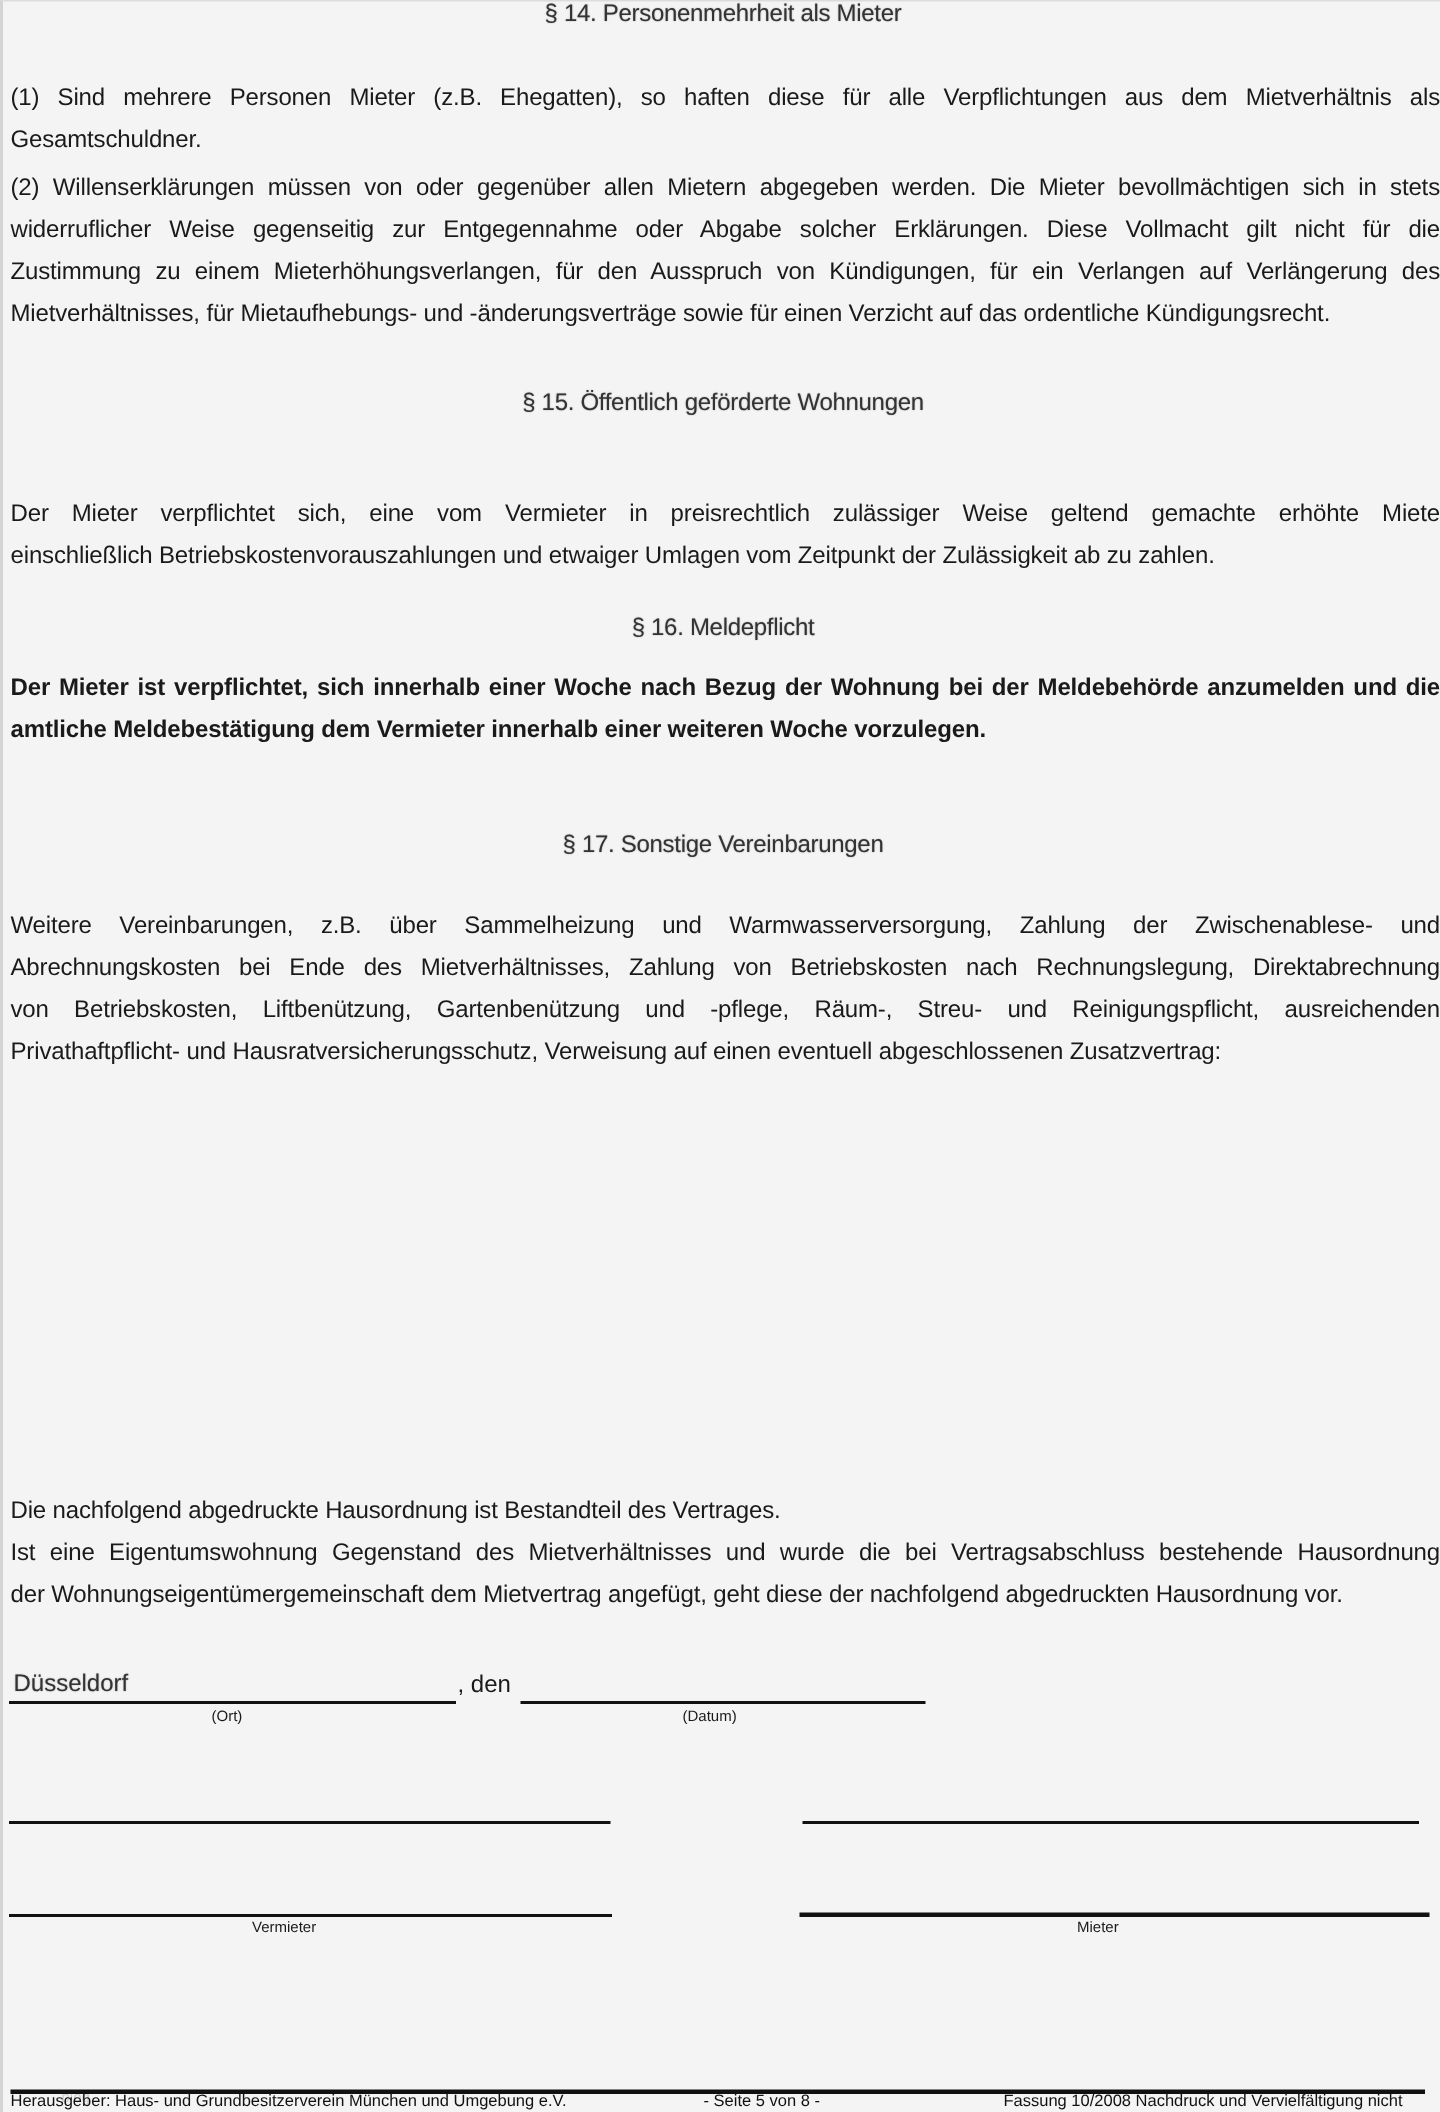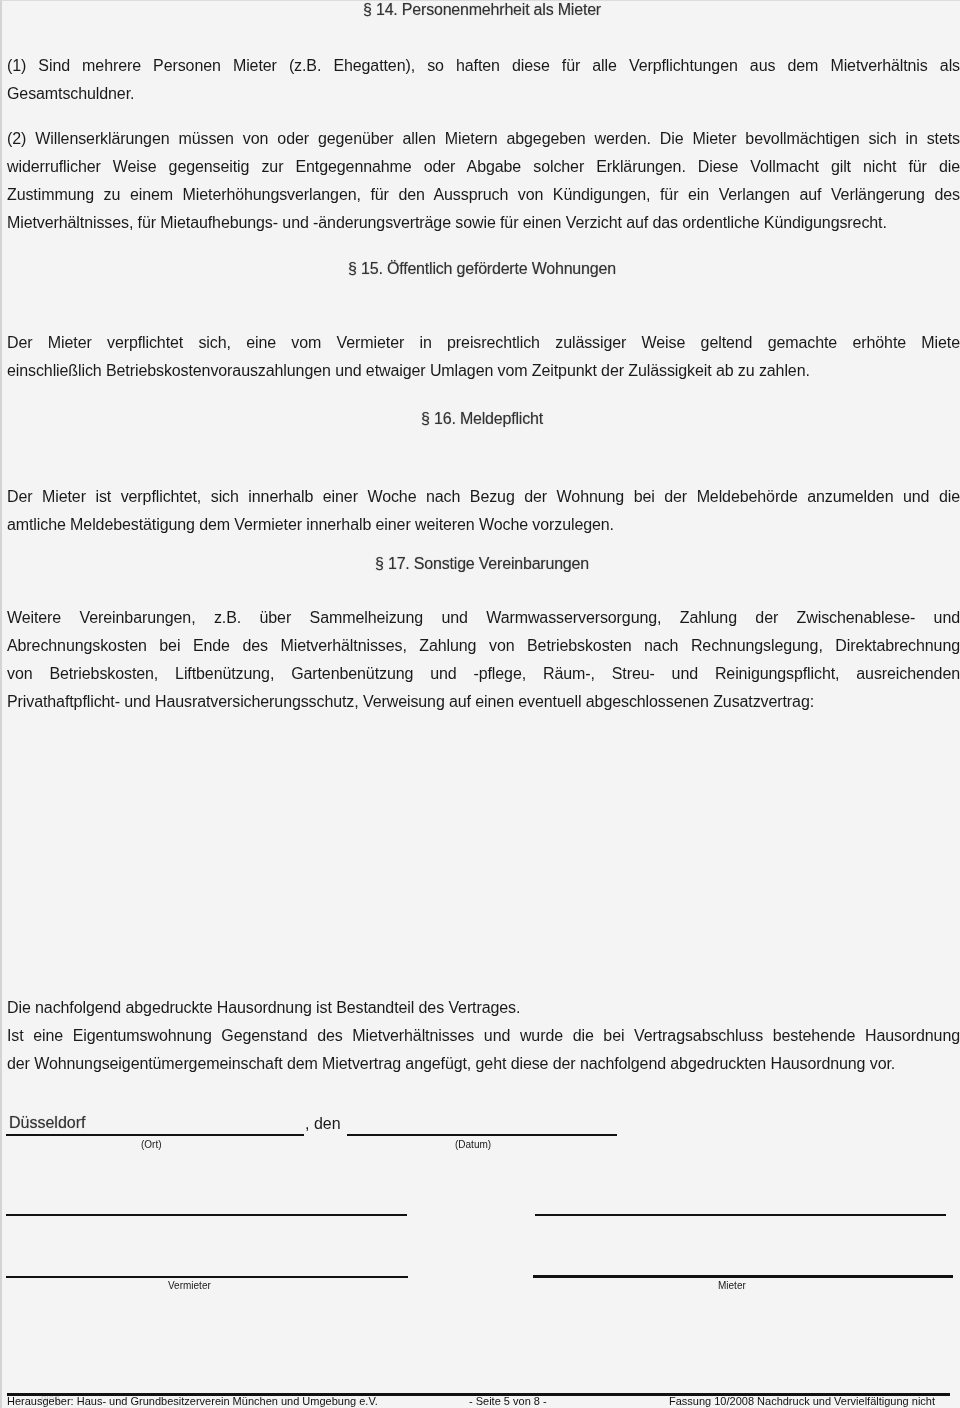--- a/index.html
+++ b/index.html
@@ -38,35 +38,35 @@
 </head>
 <body>
 
 <div class="page">
 
   <div class="heading" style="top:0px;">§ 14. Personenmehrheit als Mieter</div>
   <div class="para" style="top:51px;">
     <span class="line">(1) Sind mehrere Personen Mieter (z.B. Ehegatten), so haften diese für alle Verpflichtungen aus dem Mietverhältnis als</span>
     <span class="line last">Gesamtschuldner.</span>
   </div>
-  <div class="para" style="top:124px;">
+  <div class="para" style="top:111px;">
     <span class="line">(2) Willenserklärungen müssen von oder gegenüber allen Mietern abgegeben werden. Die Mieter bevollmächtigen sich in stets</span>
     <span class="line">widerruflicher Weise gegenseitig zur Entgegennahme oder Abgabe solcher Erklärungen. Diese Vollmacht gilt nicht für die</span>
     <span class="line">Zustimmung zu einem Mieterhöhungsverlangen, für den Ausspruch von Kündigungen, für ein Verlangen auf Verlängerung des</span>
     <span class="line last">Mietverhältnisses, für Mietaufhebungs- und -änderungsverträge sowie für einen Verzicht auf das ordentliche Kündigungsrecht.</span>
   </div>
 
   <div class="heading" style="top:259px;">§ 15. Öffentlich geförderte Wohnungen</div>
   <div class="para" style="top:312px;margin-top:16px;">
     <span class="line">Der Mieter verpflichtet sich, eine vom Vermieter in preisrechtlich zulässiger Weise geltend gemachte erhöhte Miete</span>
     <span class="line last">einschließlich Betriebskostenvorauszahlungen und etwaiger Umlagen vom Zeitpunkt der Zulässigkeit ab zu zahlen.</span>
   </div>
 
   <div class="heading" style="top:409px;">§ 16. Meldepflicht</div>
-  <div class="para" style="top:482px;">
+  <div class="para" style="top:444px;font-weight:bold;">
     <span class="line">Der Mieter ist verpflichtet, sich innerhalb einer Woche nach Bezug der Wohnung bei der Meldebehörde anzumelden und die</span>
     <span class="line last">amtliche Meldebestätigung dem Vermieter innerhalb einer weiteren Woche vorzulegen.</span>
   </div>
 
   <div class="heading" style="top:554px;">§ 17. Sonstige Vereinbarungen</div>
   <div class="para" style="top:603px;">
     <span class="line">Weitere Vereinbarungen, z.B. über Sammelheizung und Warmwasserversorgung, Zahlung der Zwischenablese- und</span>
     <span class="line">Abrechnungskosten bei Ende des Mietverhältnisses, Zahlung von Betriebskosten nach Rechnungslegung, Direktabrechnung</span>
     <span class="line">von Betriebskosten, Liftbenützung, Gartenbenützung und -pflege, Räum-, Streu- und Reinigungspflicht, ausreichenden</span>
     <span class="line last">Privathaftpflicht- und Hausratversicherungsschutz, Verweisung auf einen eventuell abgeschlossenen Zusatzvertrag:</span>

